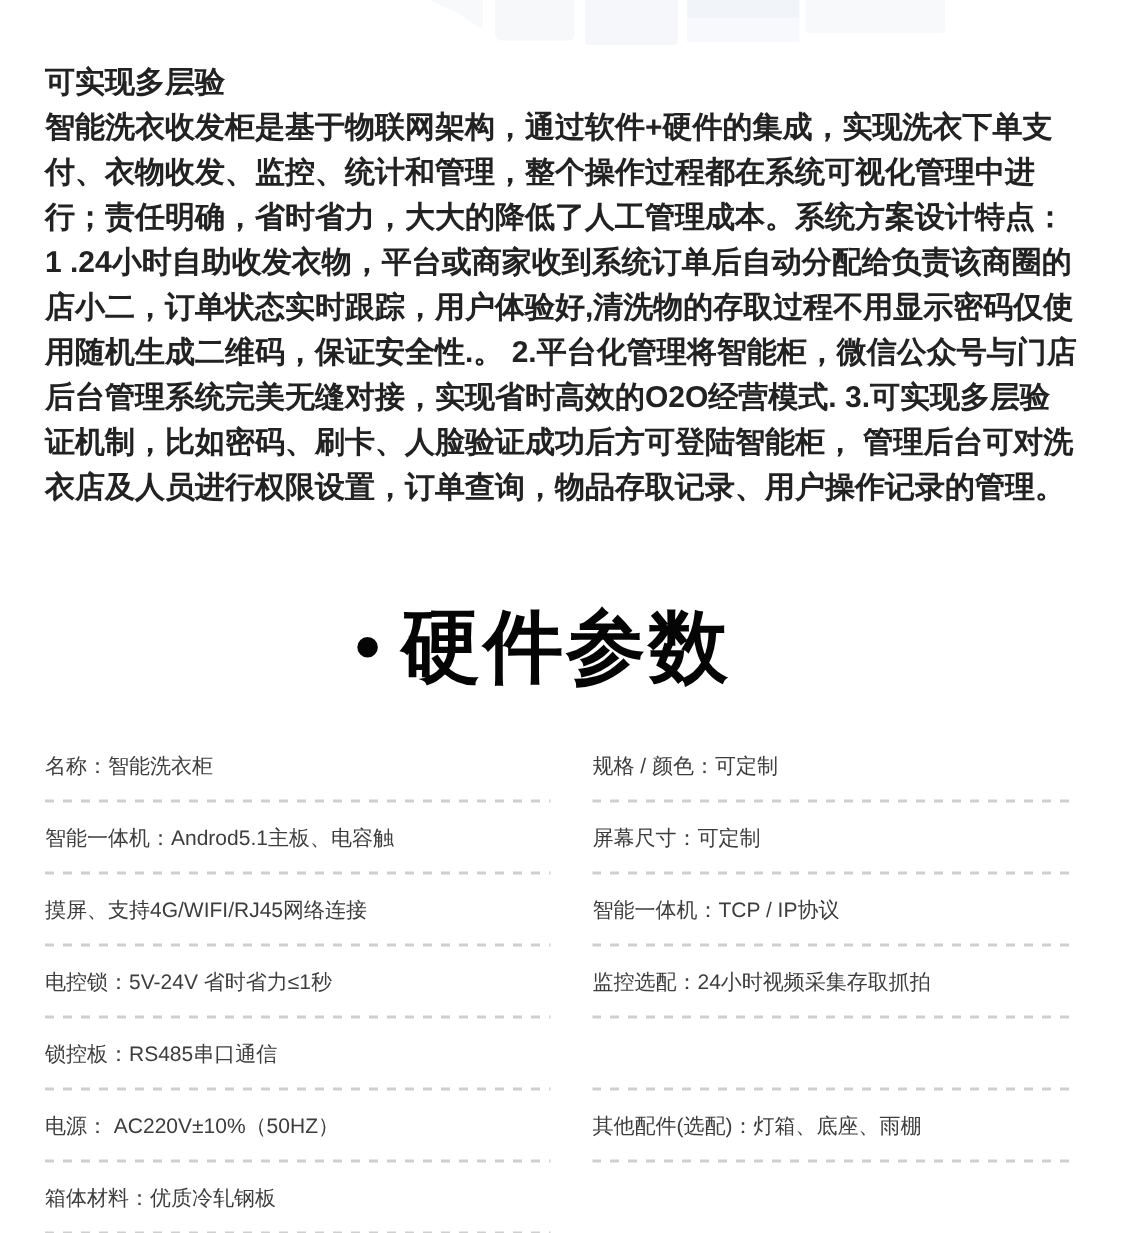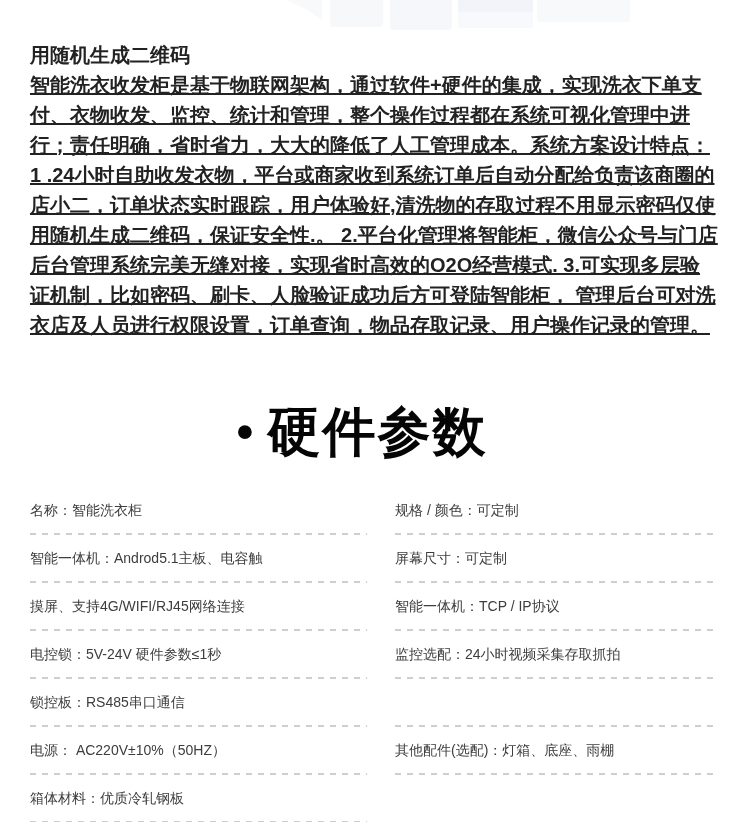--- a/index.html
+++ b/index.html
@@ -28,21 +28,21 @@
   
   .intro {
     padding: 40px 20px 0 30px;
     font-size: 20px;
     line-height: 30px;
     font-weight: 600;
     color: #222222;
     letter-spacing: 0;
   }
   .intro-title { white-space: pre-line; }
-  .intro-body  { white-space: pre-line; text-decoration: underline; }
+  .intro-body  { white-space: pre-line; }
 
   
   .section-title {
     margin: 60px 0 0 0;
     padding: 0;
     text-align: center;
     font-size: 53px;
     line-height: 64px;
     font-weight: 900;
     color: #050505;
@@ -87,21 +87,21 @@
 
   <div class="top-remnants">
     <div class="remnant a"></div>
     <div class="remnant b"></div>
     <div class="remnant c"></div>
     <div class="remnant d"></div>
     <div class="remnant e"></div>
   </div>
 
   <div class="intro">
-    <div class="intro-title">用随机生成二维码</div>
+    <div class="intro-title">可实现多层验</div>
     <div class="intro-body">智能洗衣收发柜是基于物联网架构，通过软件+硬件的集成，实现洗衣下单支
 付、衣物收发、监控、统计和管理，整个操作过程都在系统可视化管理中进
 行；责任明确，省时省力，大大的降低了人工管理成本。系统方案设计特点：
 1 .24小时自助收发衣物，平台或商家收到系统订单后自动分配给负责该商圈的
 店小二，订单状态实时跟踪，用户体验好,清洗物的存取过程不用显示密码仅使
 用随机生成二维码，保证安全性.。 2.平台化管理将智能柜，微信公众号与门店
 后台管理系统完美无缝对接，实现省时高效的O2O经营模式.  3.可实现多层验
 证机制，比如密码、刷卡、人脸验证成功后方可登陆智能柜， 管理后台可对洗
 衣店及人员进行权限设置，订单查询，物品存取记录、用户操作记录的管理。</div>
   </div>
@@ -118,21 +118,21 @@
       </div>
       <div class="spec-row">
         <span class="spec-text">智能一体机：Androd5.1主板、电容触</span>
         <span class="dash"></span>
       </div>
       <div class="spec-row">
         <span class="spec-text">摸屏、支持4G/WIFI/RJ45网络连接</span>
         <span class="dash"></span>
       </div>
       <div class="spec-row">
-        <span class="spec-text">电控锁：5V-24V 硬件参数≤1秒</span>
+        <span class="spec-text">电控锁：5V-24V 省时省力≤1秒</span>
         <span class="dash"></span>
       </div>
       <div class="spec-row">
         <span class="spec-text">锁控板：RS485串口通信</span>
         <span class="dash"></span>
       </div>
       <div class="spec-row">
         <span class="spec-text">电源： AC220V±10%（50HZ）</span>
         <span class="dash"></span>
       </div>

